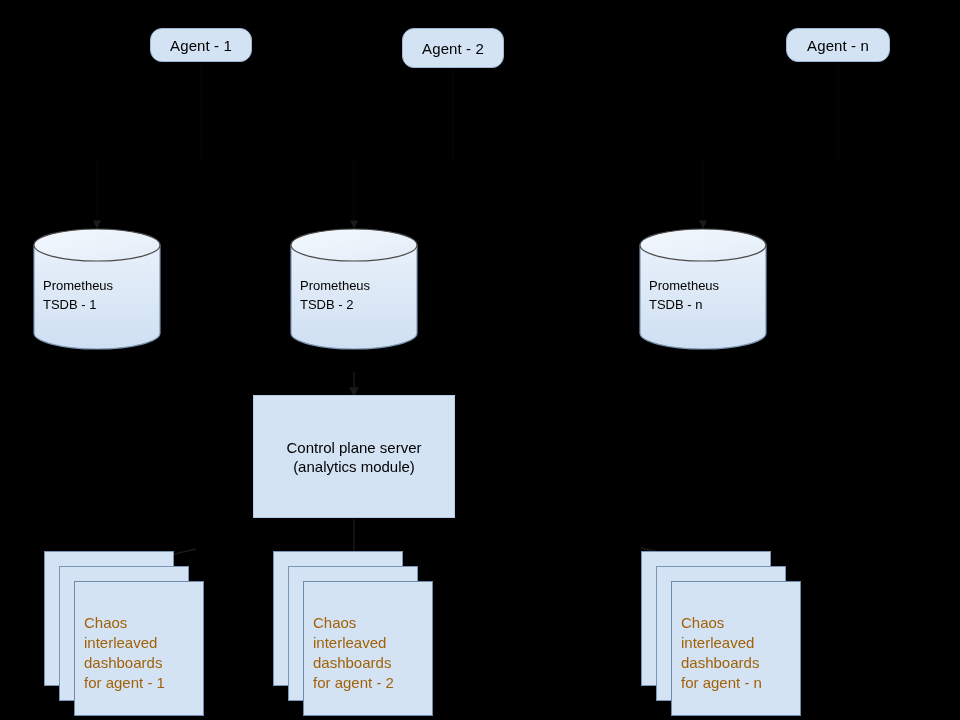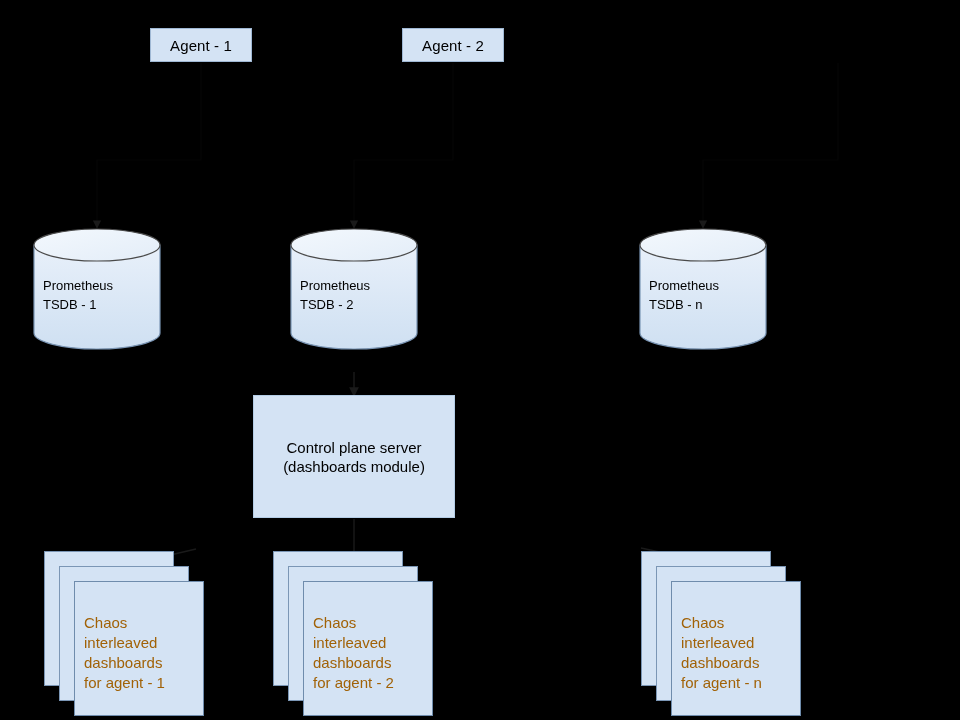--- a/index.html
+++ b/index.html
@@ -20,21 +20,21 @@
     left: 0; top: 0;
     width: 960px;
     height: 720px;
   }
 
   
   .agent-node {
     position: absolute;
     background: #d4e3f4;
     border: 1px solid #9fb8d4;
-    border-radius: 0;
+    border-radius: 12px;
     box-sizing: border-box;
     display: flex;
     align-items: center;
     justify-content: center;
     color: #000000;
     font-size: 15px;
     line-height: 1;
     letter-spacing: 0.1px;
   }
 
@@ -154,22 +154,25 @@
       <path d="M 453 63 L 453 160 L 354 160 L 354 228" stroke="#050505" stroke-width="1.2" fill="none" marker-end="url(#ah)"></path>
     </g>
     <g>
       <path d="M 838 63 L 838 160 L 703 160 L 703 228" stroke="#050505" stroke-width="1.2" fill="none" marker-end="url(#ah)"></path>
     </g>
   </svg>
 
   <div class="agent-node" style="left:150px; top:28px; width:102px; height:34px;">
     <span>Agent - 1</span>
   </div>
-  <div class="agent-node" style="left:402px; top:28px; width:102px; height:34px;">
+  <div class="agent-node" style="left:402px; top:28px; width:102px; height:40px;">
     <span>Agent - 2</span>
+  </div>
+  <div class="agent-node" style="left:786px; top:28px; width:104px; height:34px;">
+    <span>Agent - n</span>
   </div>
 
   <div class="cyl" style="left:33px; top:228px;">
     <svg class="cyl-svg" viewBox="0 0 128 122">
       <defs>
         <linearGradient id="cylg1" x1="0" y1="0" x2="0" y2="1">
           <stop offset="0%" stop-color="#e8f0fa"></stop>
           <stop offset="100%" stop-color="#cfe0f2"></stop>
         </linearGradient>
         <linearGradient id="capg1" x1="0" y1="0" x2="1" y2="1">
@@ -197,21 +200,21 @@
     <svg class="cyl-svg" viewBox="0 0 128 122">
       <path d="M1,17 L1,105 A63,16 0 0 0 127,105 L127,17 Z" fill="url(#cylg1)" stroke="#7b96b5" stroke-width="1.2"></path>
       <ellipse cx="64" cy="17" rx="63" ry="16" fill="url(#capg1)" stroke="#4a4a4a" stroke-width="1.2"></ellipse>
     </svg>
     <div class="cyl-label">Prometheus
 TSDB - n</div>
   </div>
 
   <div class="box-node" style="left:253px; top:395px; width:202px; height:123px;">
     <span>Control plane server
-(dashboards module)</span>
+(analytics module)</span>
   </div>
 
   <div class="stack" style="left:44px; top:551px;">
     <div class="card c1"></div>
     <div class="card c2"></div>
     <div class="card c3"></div>
     <div class="stack-label">Chaos
 interleaved
 dashboards
 for agent - 1</div>

